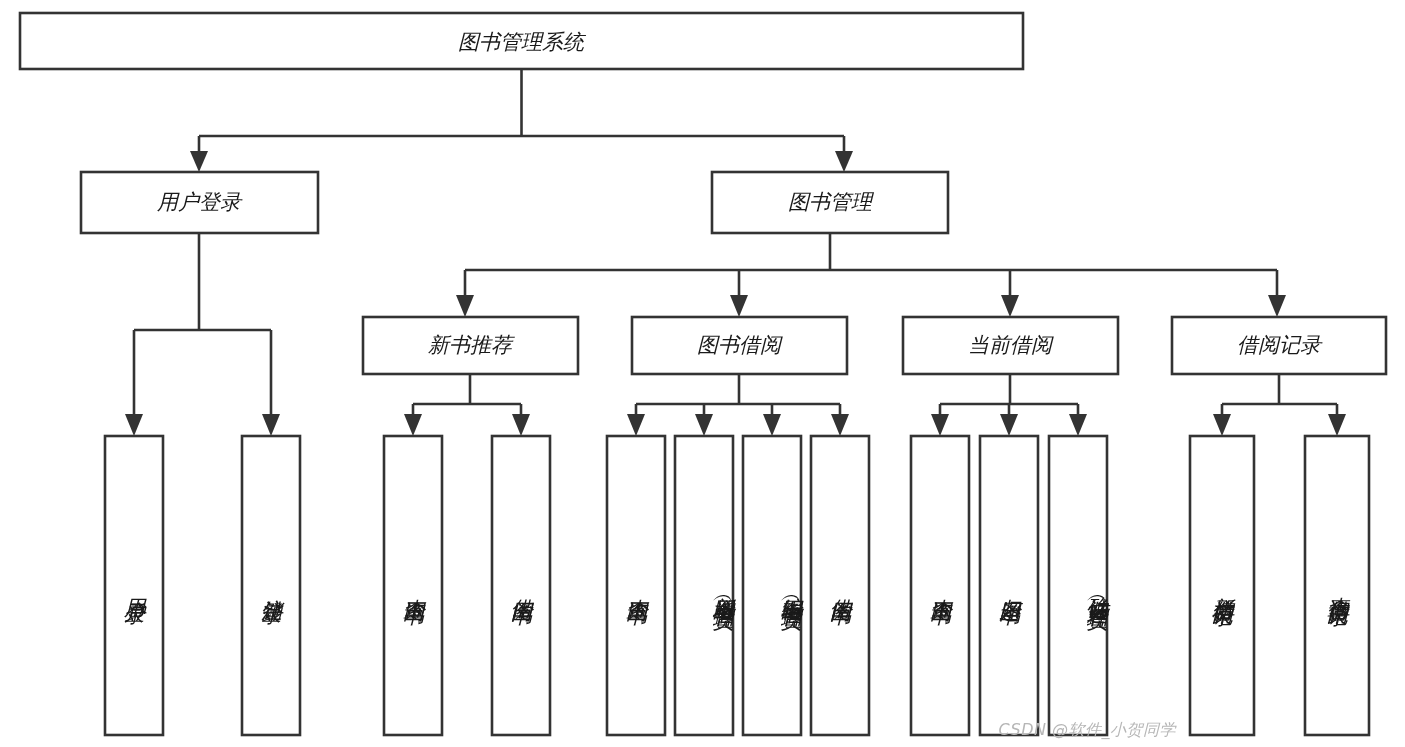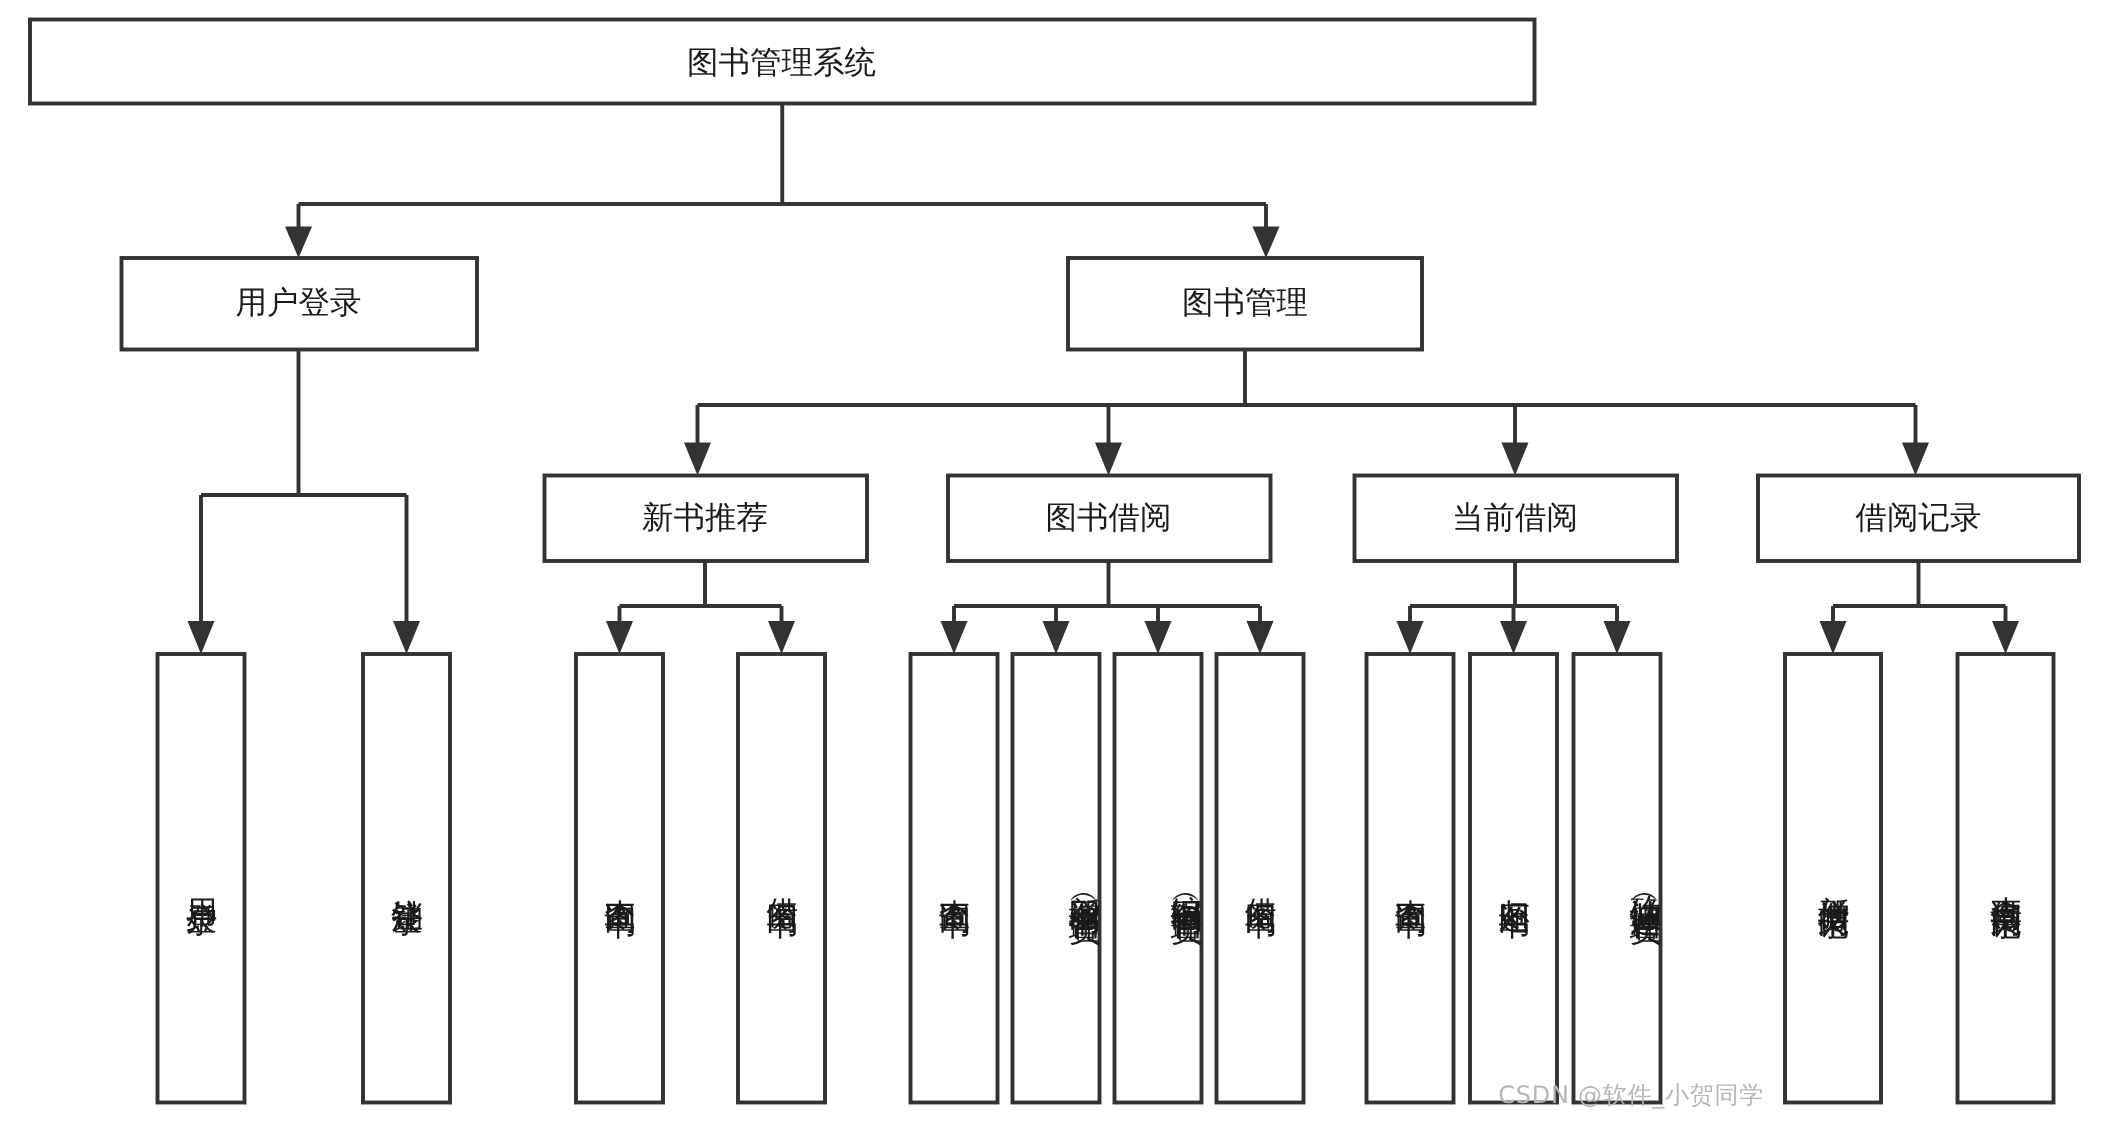--- a/index.html
+++ b/index.html
@@ -14,20 +14,21 @@
     position: relative;
     overflow: hidden;
     font-family: "DejaVu Sans", "Liberation Sans", sans-serif;
   }
   #diagram-root {
     position: absolute;
     left: 0;
     top: 0;
     width: 1184px;
     height: 747px;
+    font-style: italic;
   }
   svg.flowchart {
     display: block;
     width: 1405px;
     height: 747px;
   }
   .node-rect {
     fill: #ffffff;
     stroke: #333333;
     stroke-width: 2.6;

